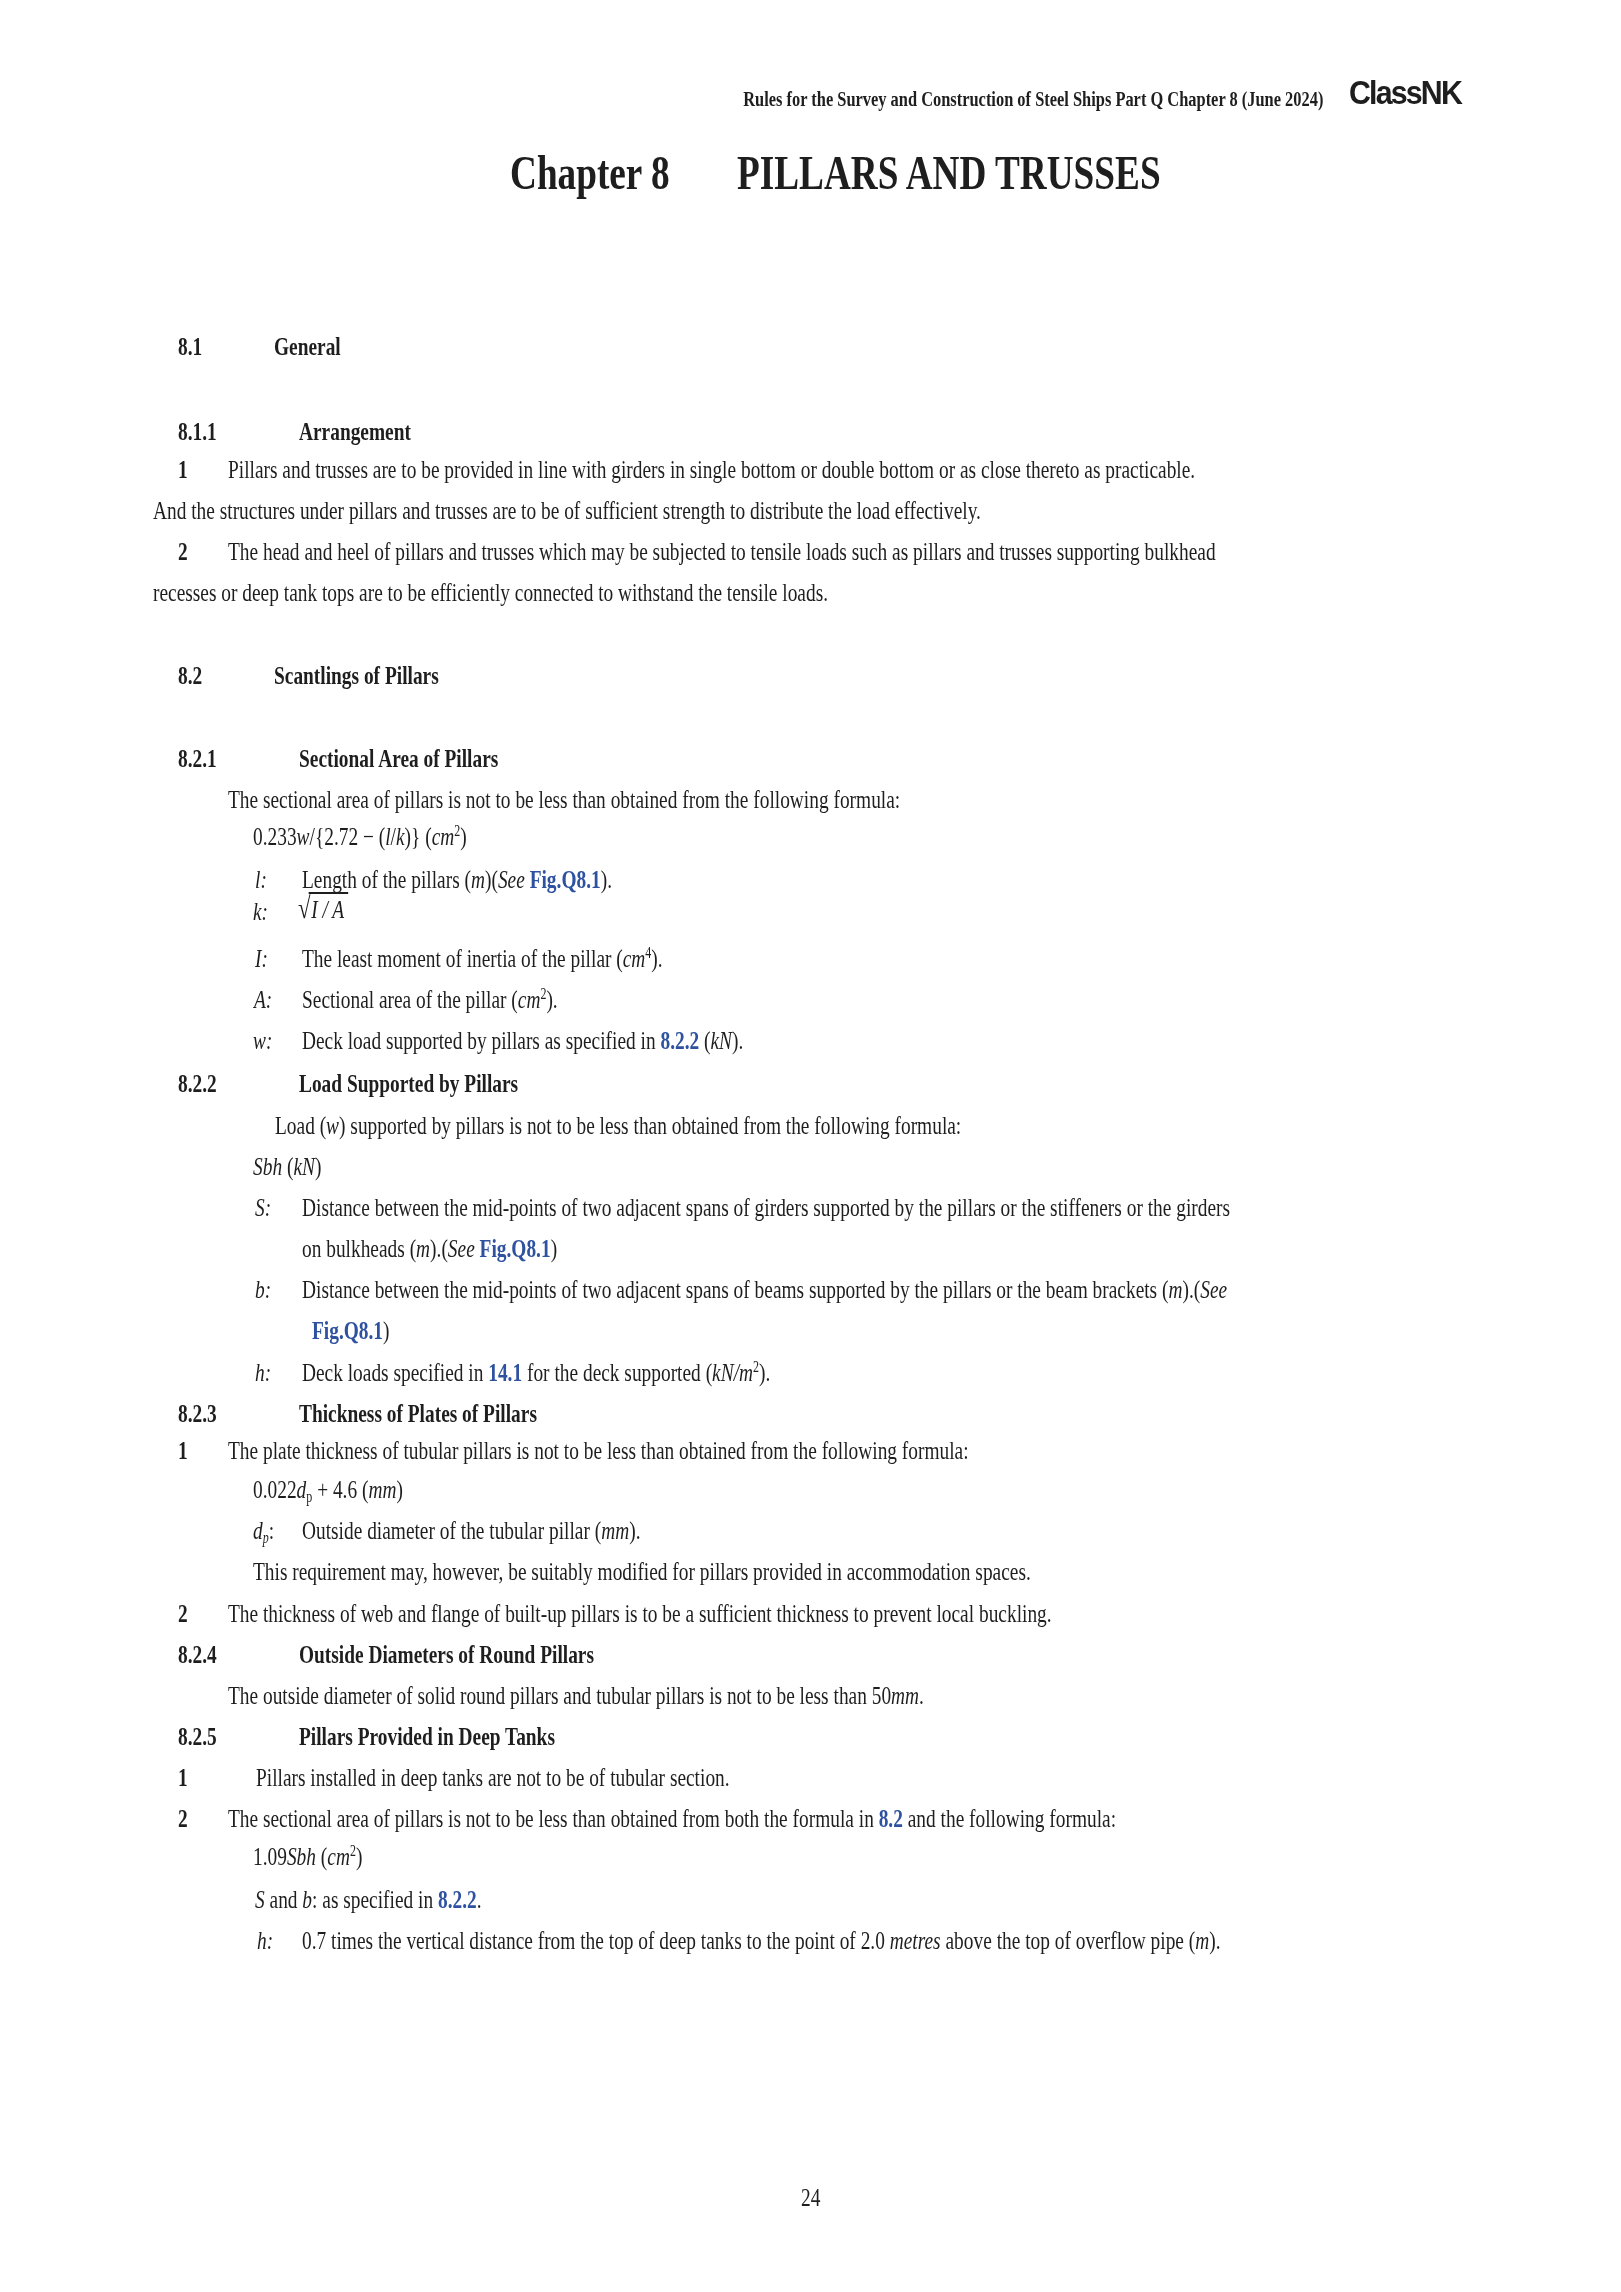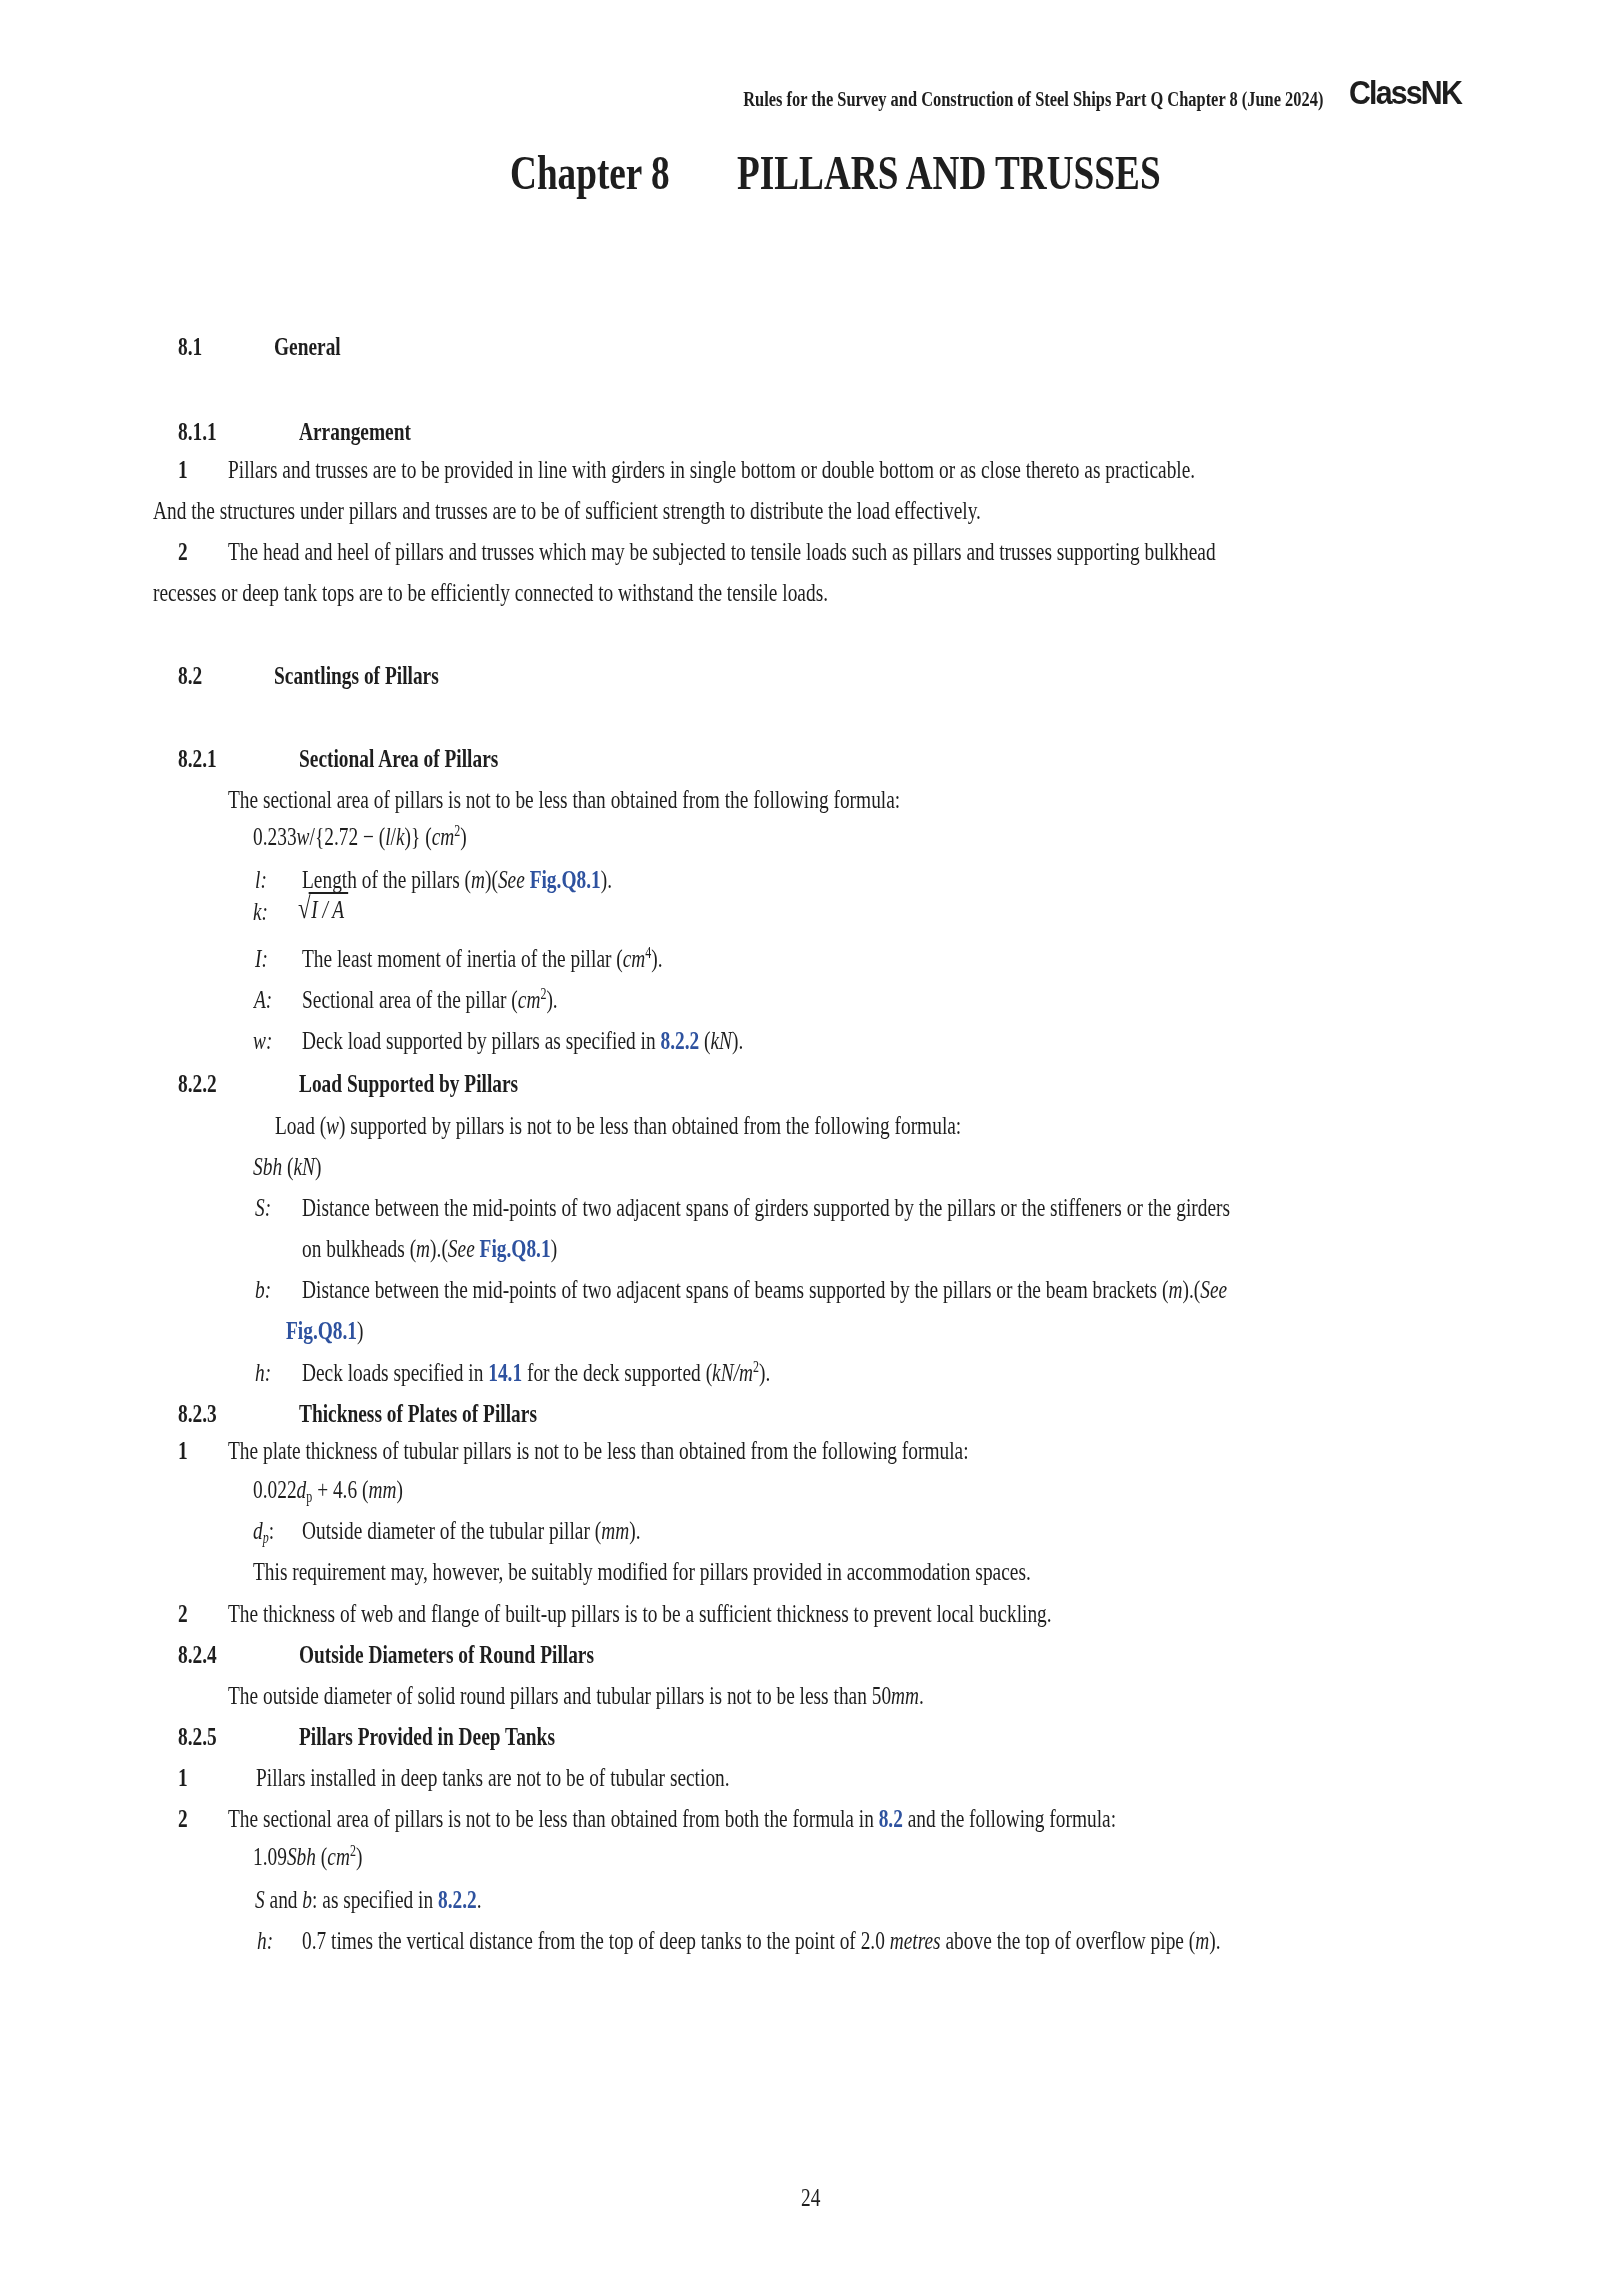--- a/index.html
+++ b/index.html
@@ -119,21 +119,21 @@
     <span class="sq">S:</span></div>
   <div class="ln" style="left:302px;top:1192px;">
     <span class="sq">Distance between the mid-points of two adjacent spans of girders supported by the pillars or the stiffeners or the girders</span></div>
   <div class="ln" style="left:302px;top:1233px;">
     <span class="sq"><span>on bulkheads (</span><span class="it">m</span><span>).(</span><span class="it">See</span><span> </span><span class="xref">Fig.Q8.1</span><span>)</span></span></div>
 
   <div class="ln it" style="left:255px;top:1274px;">
     <span class="sq">b:</span></div>
   <div class="ln" style="left:302px;top:1274px;">
     <span class="sq"><span>Distance between the mid-points of two adjacent spans of beams supported by the pillars or the beam brackets (</span><span class="it">m</span><span>).(</span><span class="it">See</span></span></div>
-  <div class="ln" style="left:286px;top:1315px;text-align:center;">
+  <div class="ln" style="left:312px;top:1315px;text-align:center;">
     <span class="sq"><span class="xref">Fig.Q8.1</span><span>)</span></span></div>
 
   <div class="ln it" style="left:255px;top:1357px;">
     <span class="sq">h:</span></div>
   <div class="ln" style="left:302px;top:1357px;">
     <span class="sq"><span>Deck loads specified in </span><span class="xref">14.1</span><span> for the deck supported (</span><span class="it">kN/m</span><sup>2</sup><span>).</span></span></div>
 
   <div class="ln bold" style="left:178px;top:1398px;">
     <span class="sq">8.2.3</span></div>
   <div class="ln bold" style="left:299px;top:1398px;">

